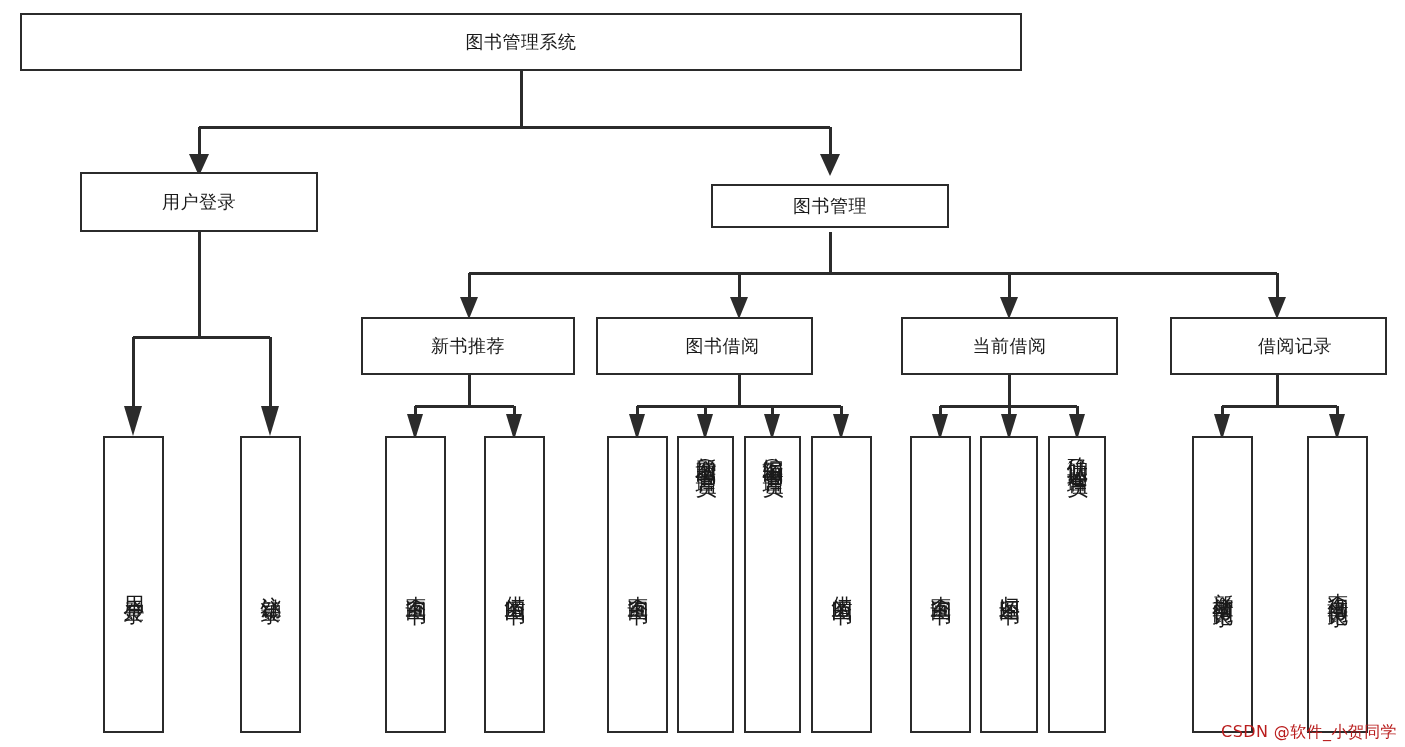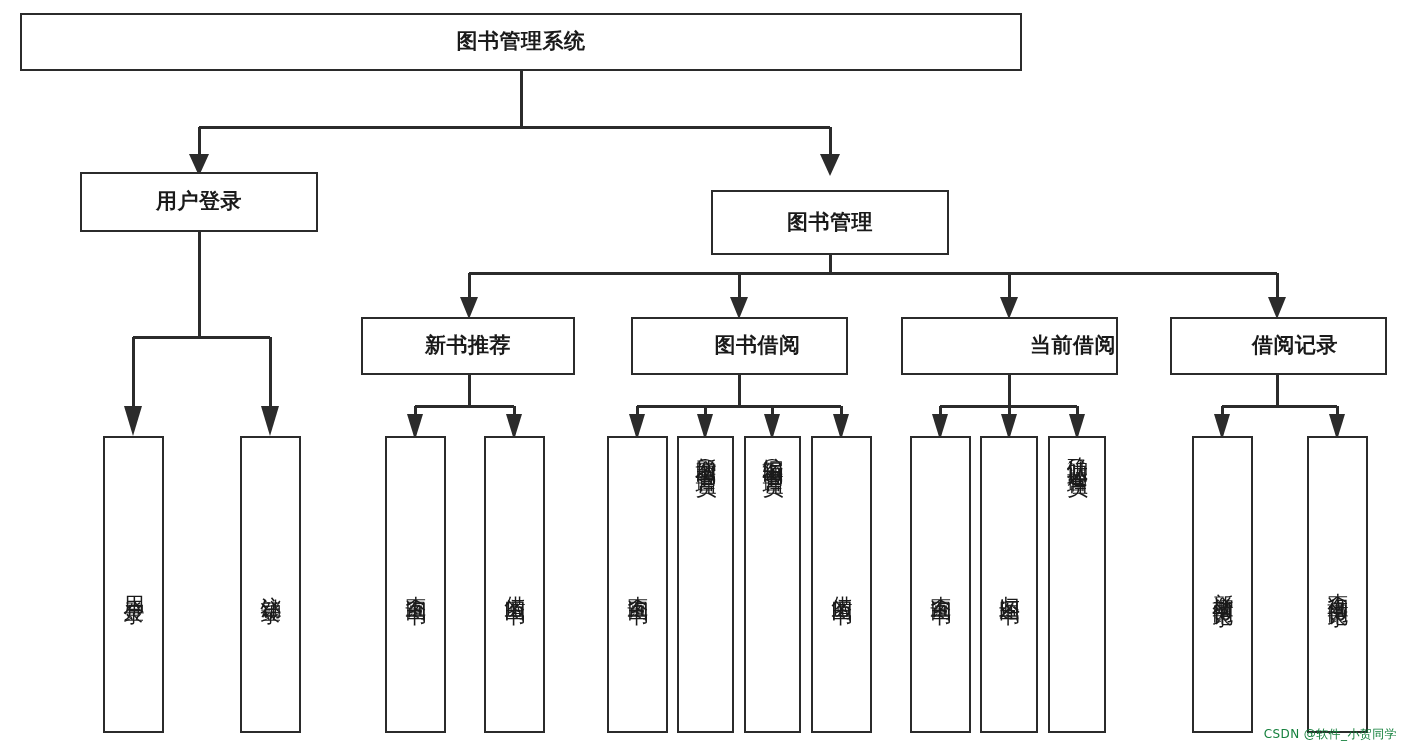--- a/index.html
+++ b/index.html
@@ -30,26 +30,25 @@
     position: absolute;
     box-sizing: border-box;
     border: 2.5px solid #2b2b2b;
     background: #ffffff;
     display: flex;
     align-items: center;
     justify-content: center;
     color: #1a1a1a;
   }
   .node-label {
-    font-size: 21px;
+    font-size: 18px;
     line-height: 1.1;
     letter-spacing: 0.5px;
     white-space: nowrap;
     color: #1a1a1a;
-    font-weight: bold;
   }
   
   .leaf-box {
     position: absolute;
     box-sizing: border-box;
     border: 2.5px solid #2b2b2b;
     background: #ffffff;
     display: flex;
     align-items: center;
     justify-content: center;
@@ -64,22 +63,22 @@
     font-size: 21px;
     letter-spacing: 3px;
     line-height: 1;
     color: #1a1a1a;
     white-space: nowrap;
   }
   .watermark {
     position: absolute;
     right: 8px;
     bottom: 4px;
-    font-size: 12px;
-    color: #15803d;
+    font-size: 16px;
+    color: #b91c1c;
     letter-spacing: 0.4px;
     white-space: nowrap;
     pointer-events: none;
   }
 </style>
 </head>
 <body>
 
 <div id="diagram-root">
 
@@ -161,33 +160,33 @@
   </svg>
 
   <div class="node-box" style="left:20px; top:13px; width:1002px; height:58px;">
     <span class="node-label">图书管理系统</span>
   </div>
 
   <div class="node-box" style="left:80px; top:172px; width:238px; height:60px;">
     <span class="node-label">用户登录</span>
   </div>
 
-  <div class="node-box" style="left:711px; top:190px; width:238px; height:65px;">
+  <div class="node-box" style="left:711px; top:184px; width:238px; height:44px;">
     <span class="node-label">图书管理</span>
   </div>
 
   <div class="node-box" style="left:361px; top:317px; width:214px; height:58px;">
     <span class="node-label">新书推荐</span>
   </div>
 
-  <div class="node-box" style="left:631px; top:317px; width:217px; height:58px;padding-left:36px;">
+  <div class="node-box" style="left:596px; top:317px; width:217px; height:58px;padding-left:36px;">
     <span class="node-label">图书借阅</span>
   </div>
 
-  <div class="node-box" style="left:901px; top:317px; width:217px; height:58px;justify-content:flex-end;">
+  <div class="node-box" style="left:901px; top:317px; width:217px; height:58px;">
     <span class="node-label">当前借阅</span>
   </div>
 
   <div class="node-box" style="left:1170px; top:317px; width:217px; height:58px;padding-left:33px;">
     <span class="node-label">借阅记录</span>
   </div>
 
   <div class="leaf-box" style="left:103px; top:436px; width:61px; height:297px;">
     <span class="leaf-label">用户登录</span>
   </div>

